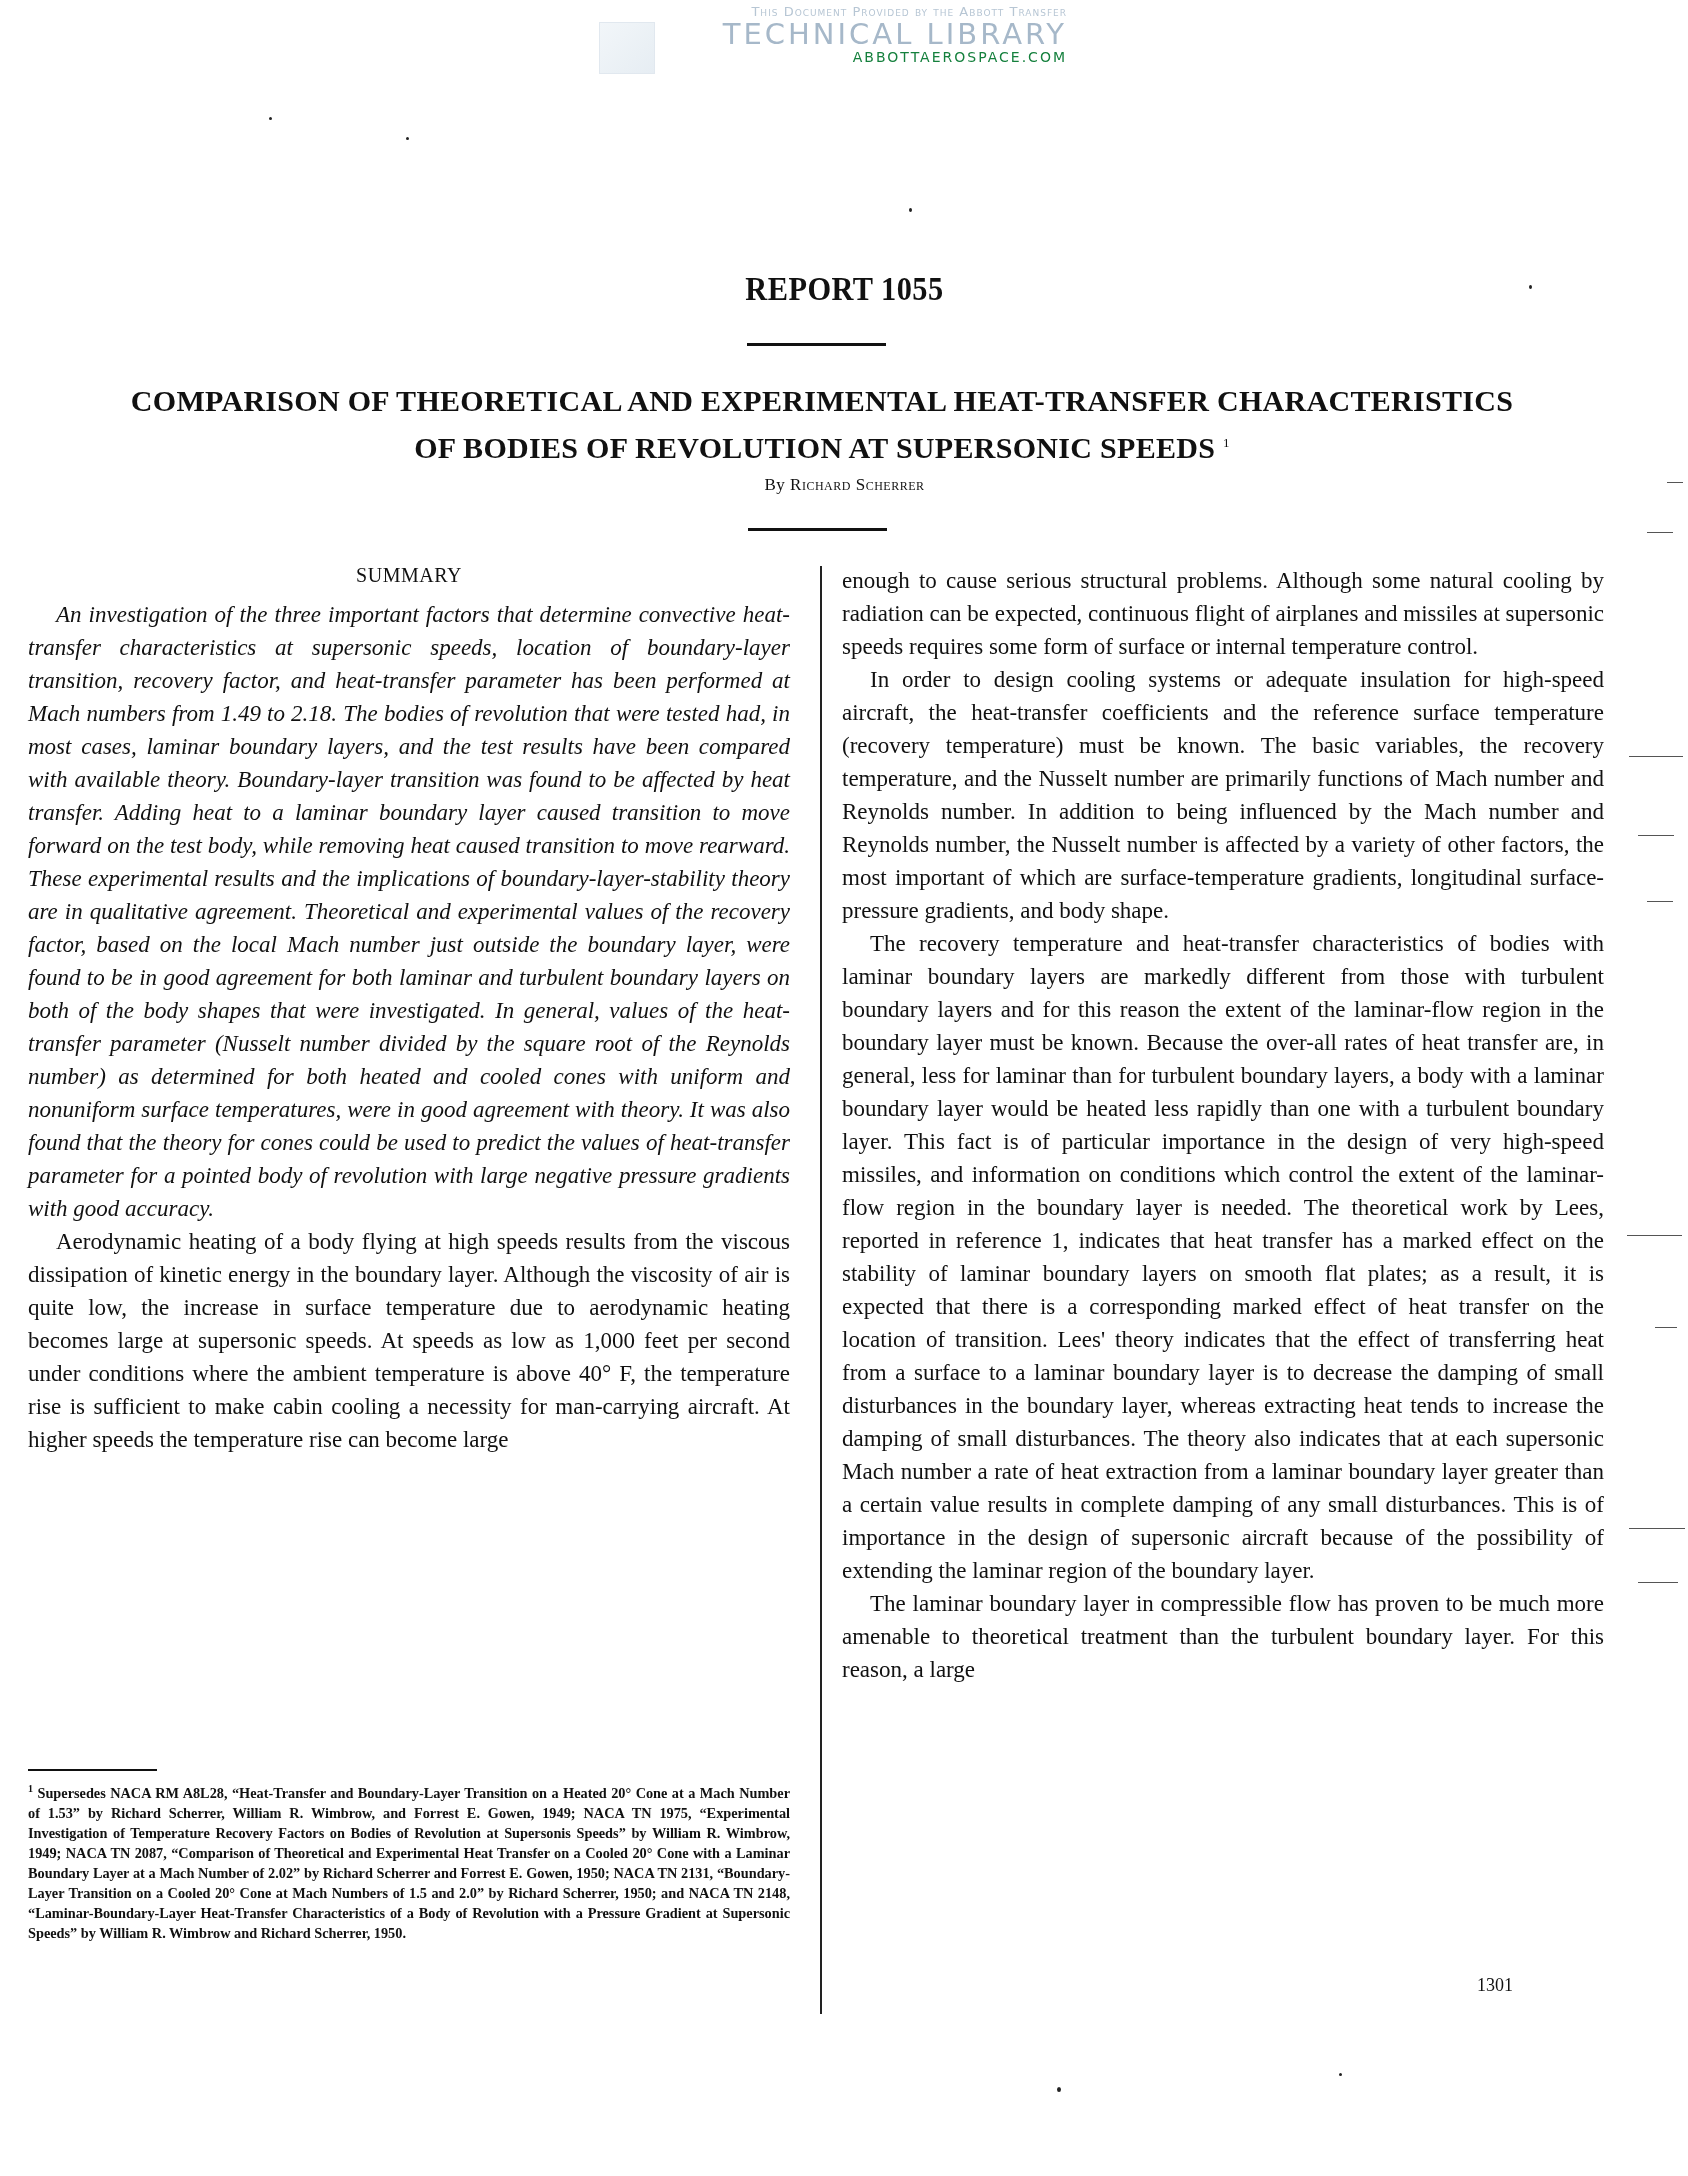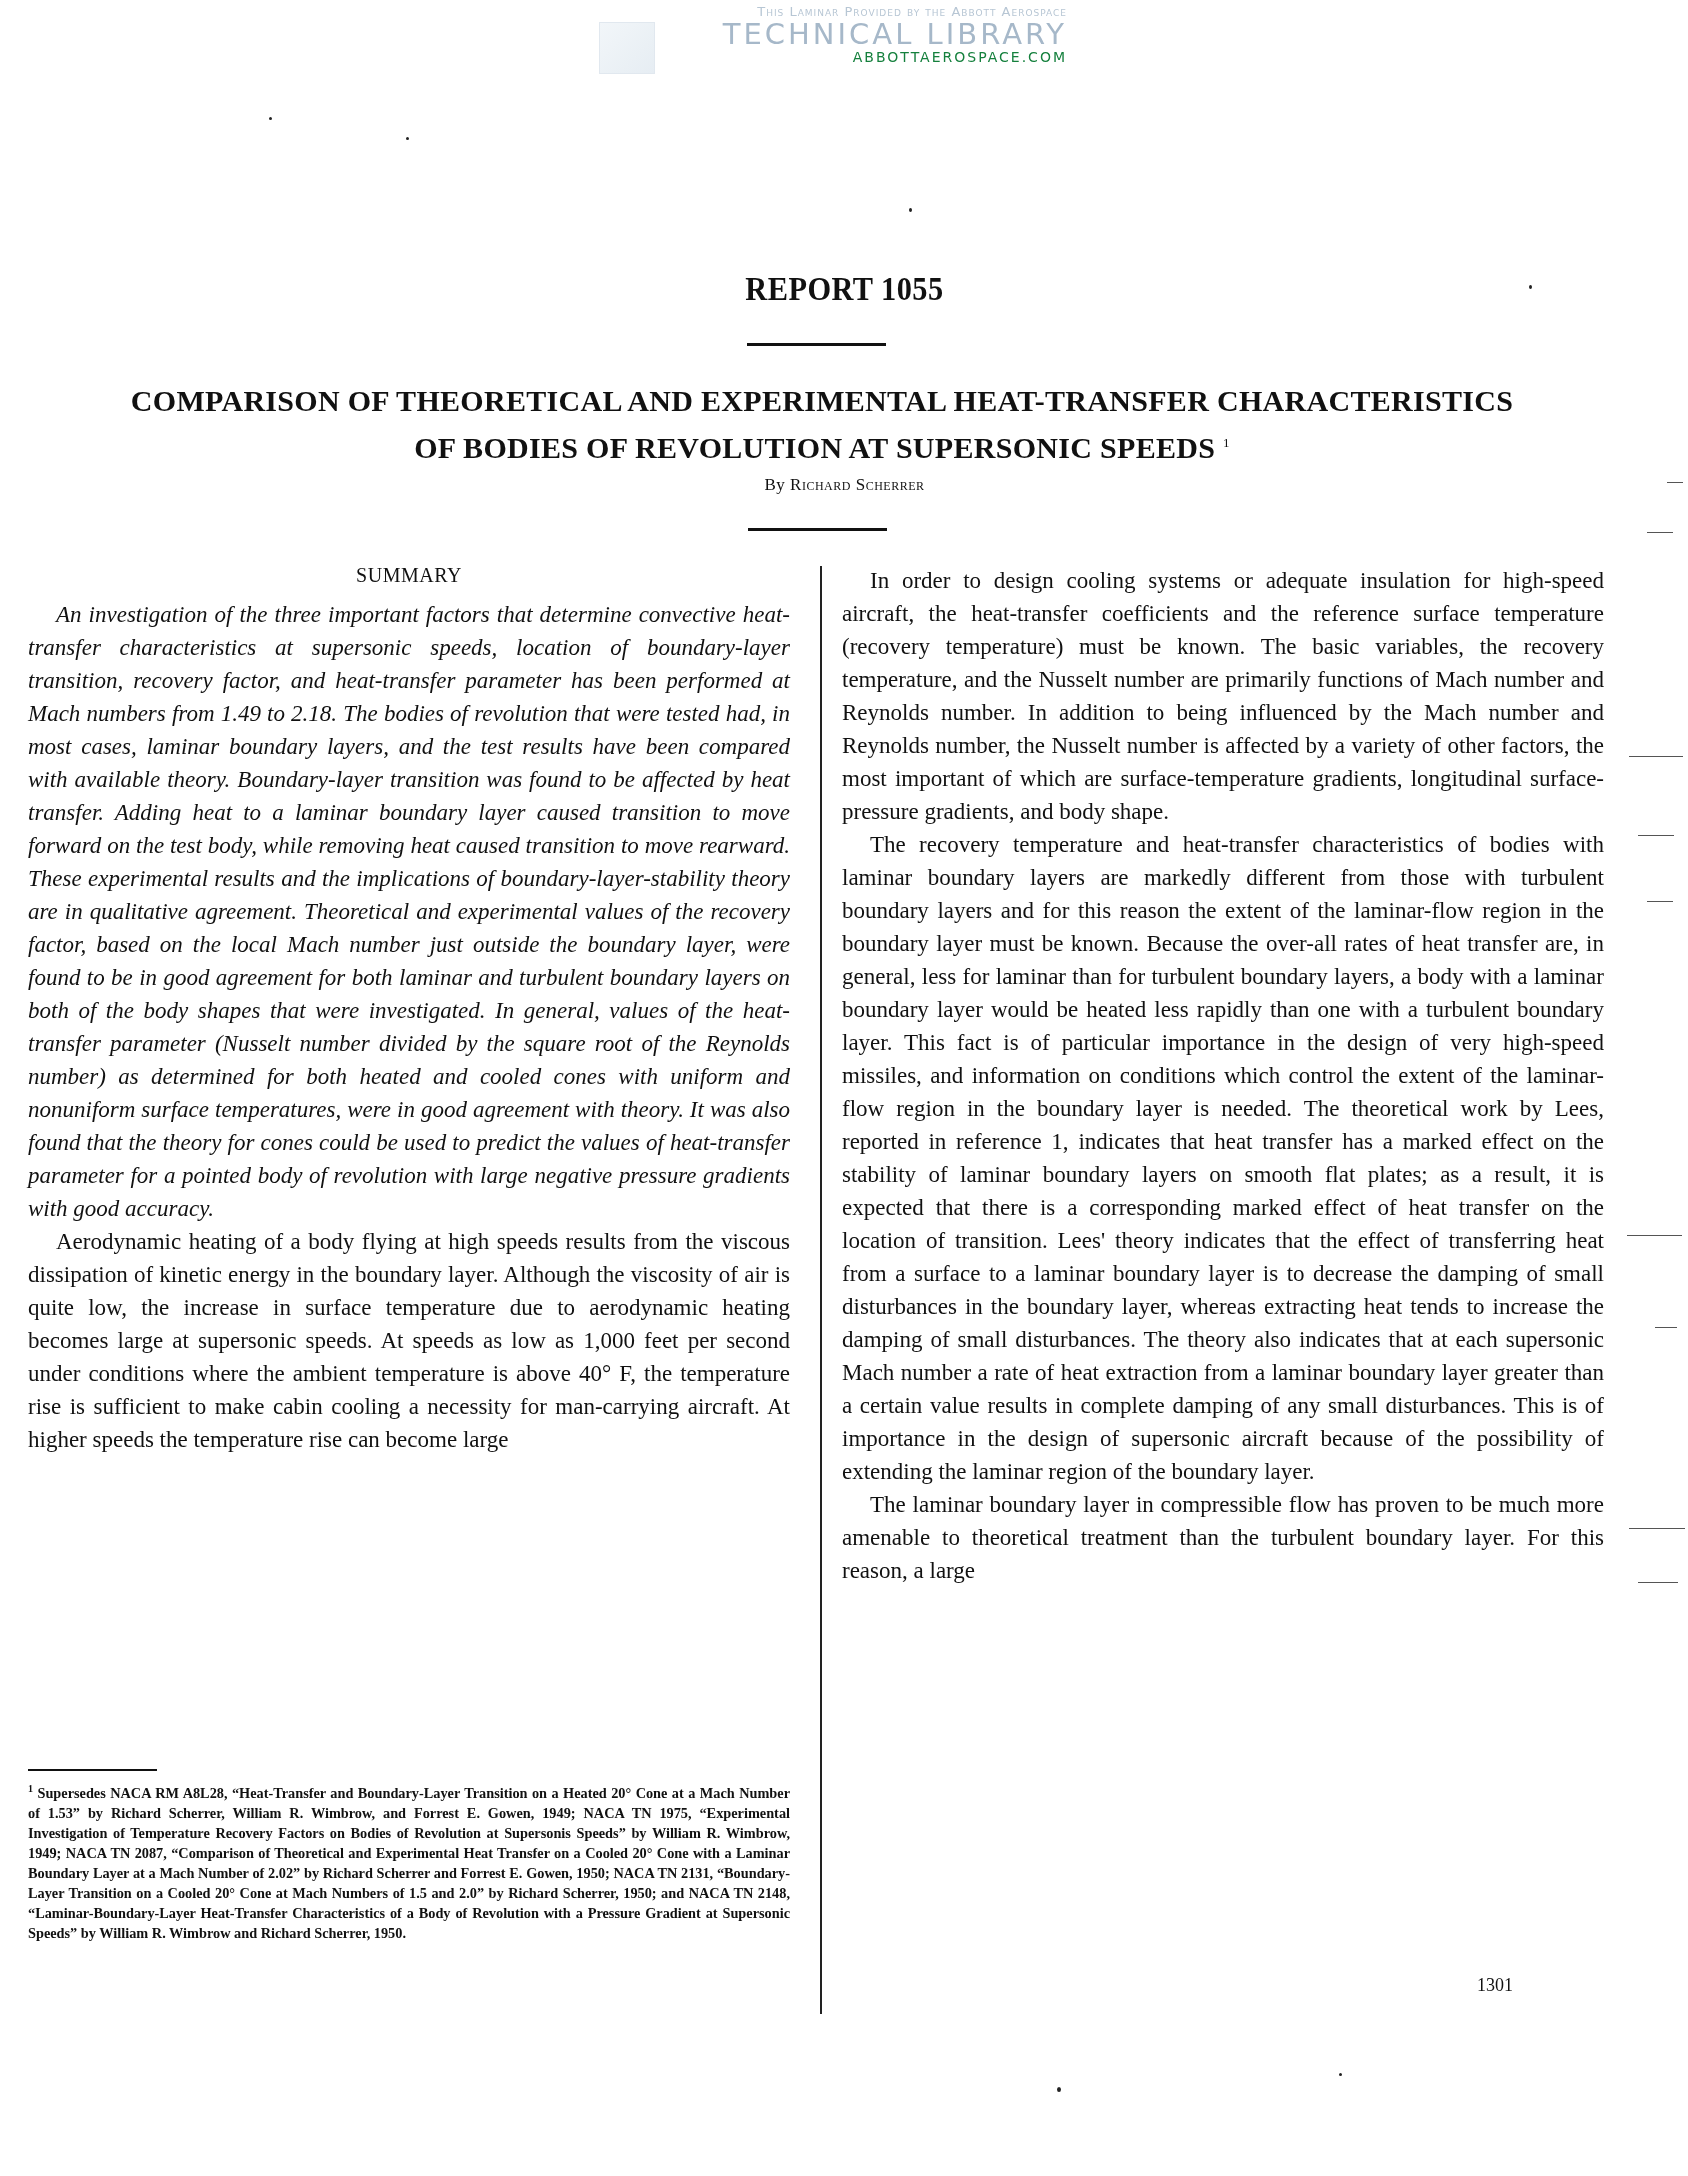--- a/index.html
+++ b/index.html
@@ -55,21 +55,21 @@
   .footnote sup { font-size: 10px; }
   .page-number { position: absolute; left: 1477px; top: 1975px; font-size: 18px; font-weight: normal; }
   .speck { position: absolute; background: #222; border-radius: 50%; }
   .margin-mark { position: absolute; height: 1px; background: #555; }
 </style>
 </head>
 <body>
 
 <div class="wm-logo"></div>
 <div class="watermark">
-  <div class="wm-line1">This Laminar Provided by the Abbott Aerospace</div>
+  <div class="wm-line1">This Document Provided by the Abbott Transfer</div>
   <div class="wm-line2">TECHNICAL LIBRARY</div>
   <div class="wm-line3">ABBOTTAEROSPACE.COM</div>
 </div>
 
 <div class="report-num">REPORT 1055</div>
 <div class="rule" style="left:747px; top:343px; width:139px;"></div>
 <div class="title">
   <div>COMPARISON OF THEORETICAL AND EXPERIMENTAL HEAT-TRANSFER CHARACTERISTICS</div>
   <div><span>OF BODIES OF REVOLUTION AT SUPERSONIC SPEEDS</span> <sup style="font-size:13px; font-weight:normal;">1</sup></div>
 </div>
@@ -81,20 +81,21 @@
 
 <div class="col col-left">
   <div class="heading">SUMMARY</div>
   <p class="indent summary-text">An investigation of the three important factors that determine convective heat-transfer characteristics at supersonic speeds, location of boundary-layer transition, recovery factor, and heat-transfer parameter has been performed at Mach numbers from 1.49 to 2.18.  The bodies of revolution that were tested had, in most cases, laminar boundary layers, and the test results have been compared with available theory.  Boundary-layer transition was found to be affected by heat transfer.  Adding heat to a laminar boundary layer caused transition to move forward on the test body, while removing heat caused transition to move rearward.  These experimental results and the implications of boundary-layer-stability theory are in qualitative agreement. Theoretical and experimental values of the recovery factor, based on the local Mach number just outside the boundary layer, were found to be in good agreement for both laminar and turbulent boundary layers on both of the body shapes that were investigated.  In general, values of the heat-transfer parameter (Nusselt number divided by the square root of the Reynolds number) as determined for both heated and cooled cones with uniform and nonuniform surface temperatures, were in good agreement with theory.  It was also found that the theory for cones could be used to predict the values of heat-transfer parameter for a pointed body of revolution with large negative pressure gradients with good accuracy.</p>
   <p class="indent">Aerodynamic heating of a body flying at high speeds results from the viscous dissipation of kinetic energy in the boundary layer.  Although the viscosity of air is quite low, the increase in surface temperature due to aerodynamic heating becomes large at supersonic speeds.  At speeds as low as 1,000 feet per second under conditions where the ambient temperature is above 40° F, the temperature rise is sufficient to make cabin cooling a necessity for man-carrying aircraft. At higher speeds the temperature rise can become large</p>
 </div>
 
 <div class="col-divider"></div>
 
 <div class="col col-right">
+  <p>enough to cause serious structural problems.  Although some natural cooling by radiation can be expected, continuous flight of airplanes and missiles at supersonic speeds requires some form of surface or internal temperature control.</p>
   <p class="indent">In order to design cooling systems or adequate insulation for high-speed aircraft, the heat-transfer coefficients and the reference surface temperature (recovery temperature) must be known.  The basic variables, the recovery temperature, and the Nusselt number are primarily functions of Mach number and Reynolds number.  In addition to being influenced by the Mach number and Reynolds number, the Nusselt number is affected by a variety of other factors, the most important of which are surface-temperature gradients, longitudinal surface-pressure gradients, and body shape.</p>
   <p class="indent">The recovery temperature and heat-transfer characteristics of bodies with laminar boundary layers are markedly different from those with turbulent boundary layers and for this reason the extent of the laminar-flow region in the boundary layer must be known.  Because the over-all rates of heat transfer are, in general, less for laminar than for turbulent boundary layers, a body with a laminar boundary layer would be heated less rapidly than one with a turbulent boundary layer.  This fact is of particular importance in the design of very high-speed missiles, and information on conditions which control the extent of the laminar-flow region in the boundary layer is needed.  The theoretical work by Lees, reported in reference 1, indicates that heat transfer has a marked effect on the stability of laminar boundary layers on smooth flat plates; as a result, it is expected that there is a corresponding marked effect of heat transfer on the location of transition.  Lees' theory indicates that the effect of transferring heat from a surface to a laminar boundary layer is to decrease the damping of small disturbances in the boundary layer, whereas extracting heat tends to increase the damping of small disturbances.  The theory also indicates that at each supersonic Mach number a rate of heat extraction from a laminar boundary layer greater than a certain value results in complete damping of any small disturbances.  This is of importance in the design of supersonic aircraft because of the possibility of extending the laminar region of the boundary layer.</p>
   <p class="indent">The laminar boundary layer in compressible flow has proven to be much more amenable to theoretical treatment than the turbulent boundary layer.  For this reason, a large</p>
 </div>
 
 <div class="fn-rule"></div>
 <div class="footnote">
   <sup>1</sup>
   <span>Supersedes NACA RM A8L28, “Heat-Transfer and Boundary-Layer Transition on a Heated 20° Cone at a Mach Number of 1.53” by Richard Scherrer, William R. Wimbrow, and Forrest E. Gowen, 1949; NACA TN 1975, “Experimental Investigation of Temperature Recovery Factors on Bodies of Revolution at Supersonis Speeds” by William R. Wimbrow, 1949; NACA TN 2087, “Comparison of Theoretical and Experimental Heat Transfer on a Cooled 20° Cone with a Laminar Boundary Layer at a Mach Number of 2.02” by Richard Scherrer and Forrest E. Gowen, 1950; NACA TN 2131, “Boundary-Layer Transition on a Cooled 20° Cone at Mach Numbers of 1.5 and 2.0” by Richard Scherrer, 1950; and NACA TN 2148, “Laminar-Boundary-Layer Heat-Transfer Characteristics of a Body of Revolution with a Pressure Gradient at Supersonic Speeds” by William R. Wimbrow and Richard Scherrer, 1950.</span>
 </div>

